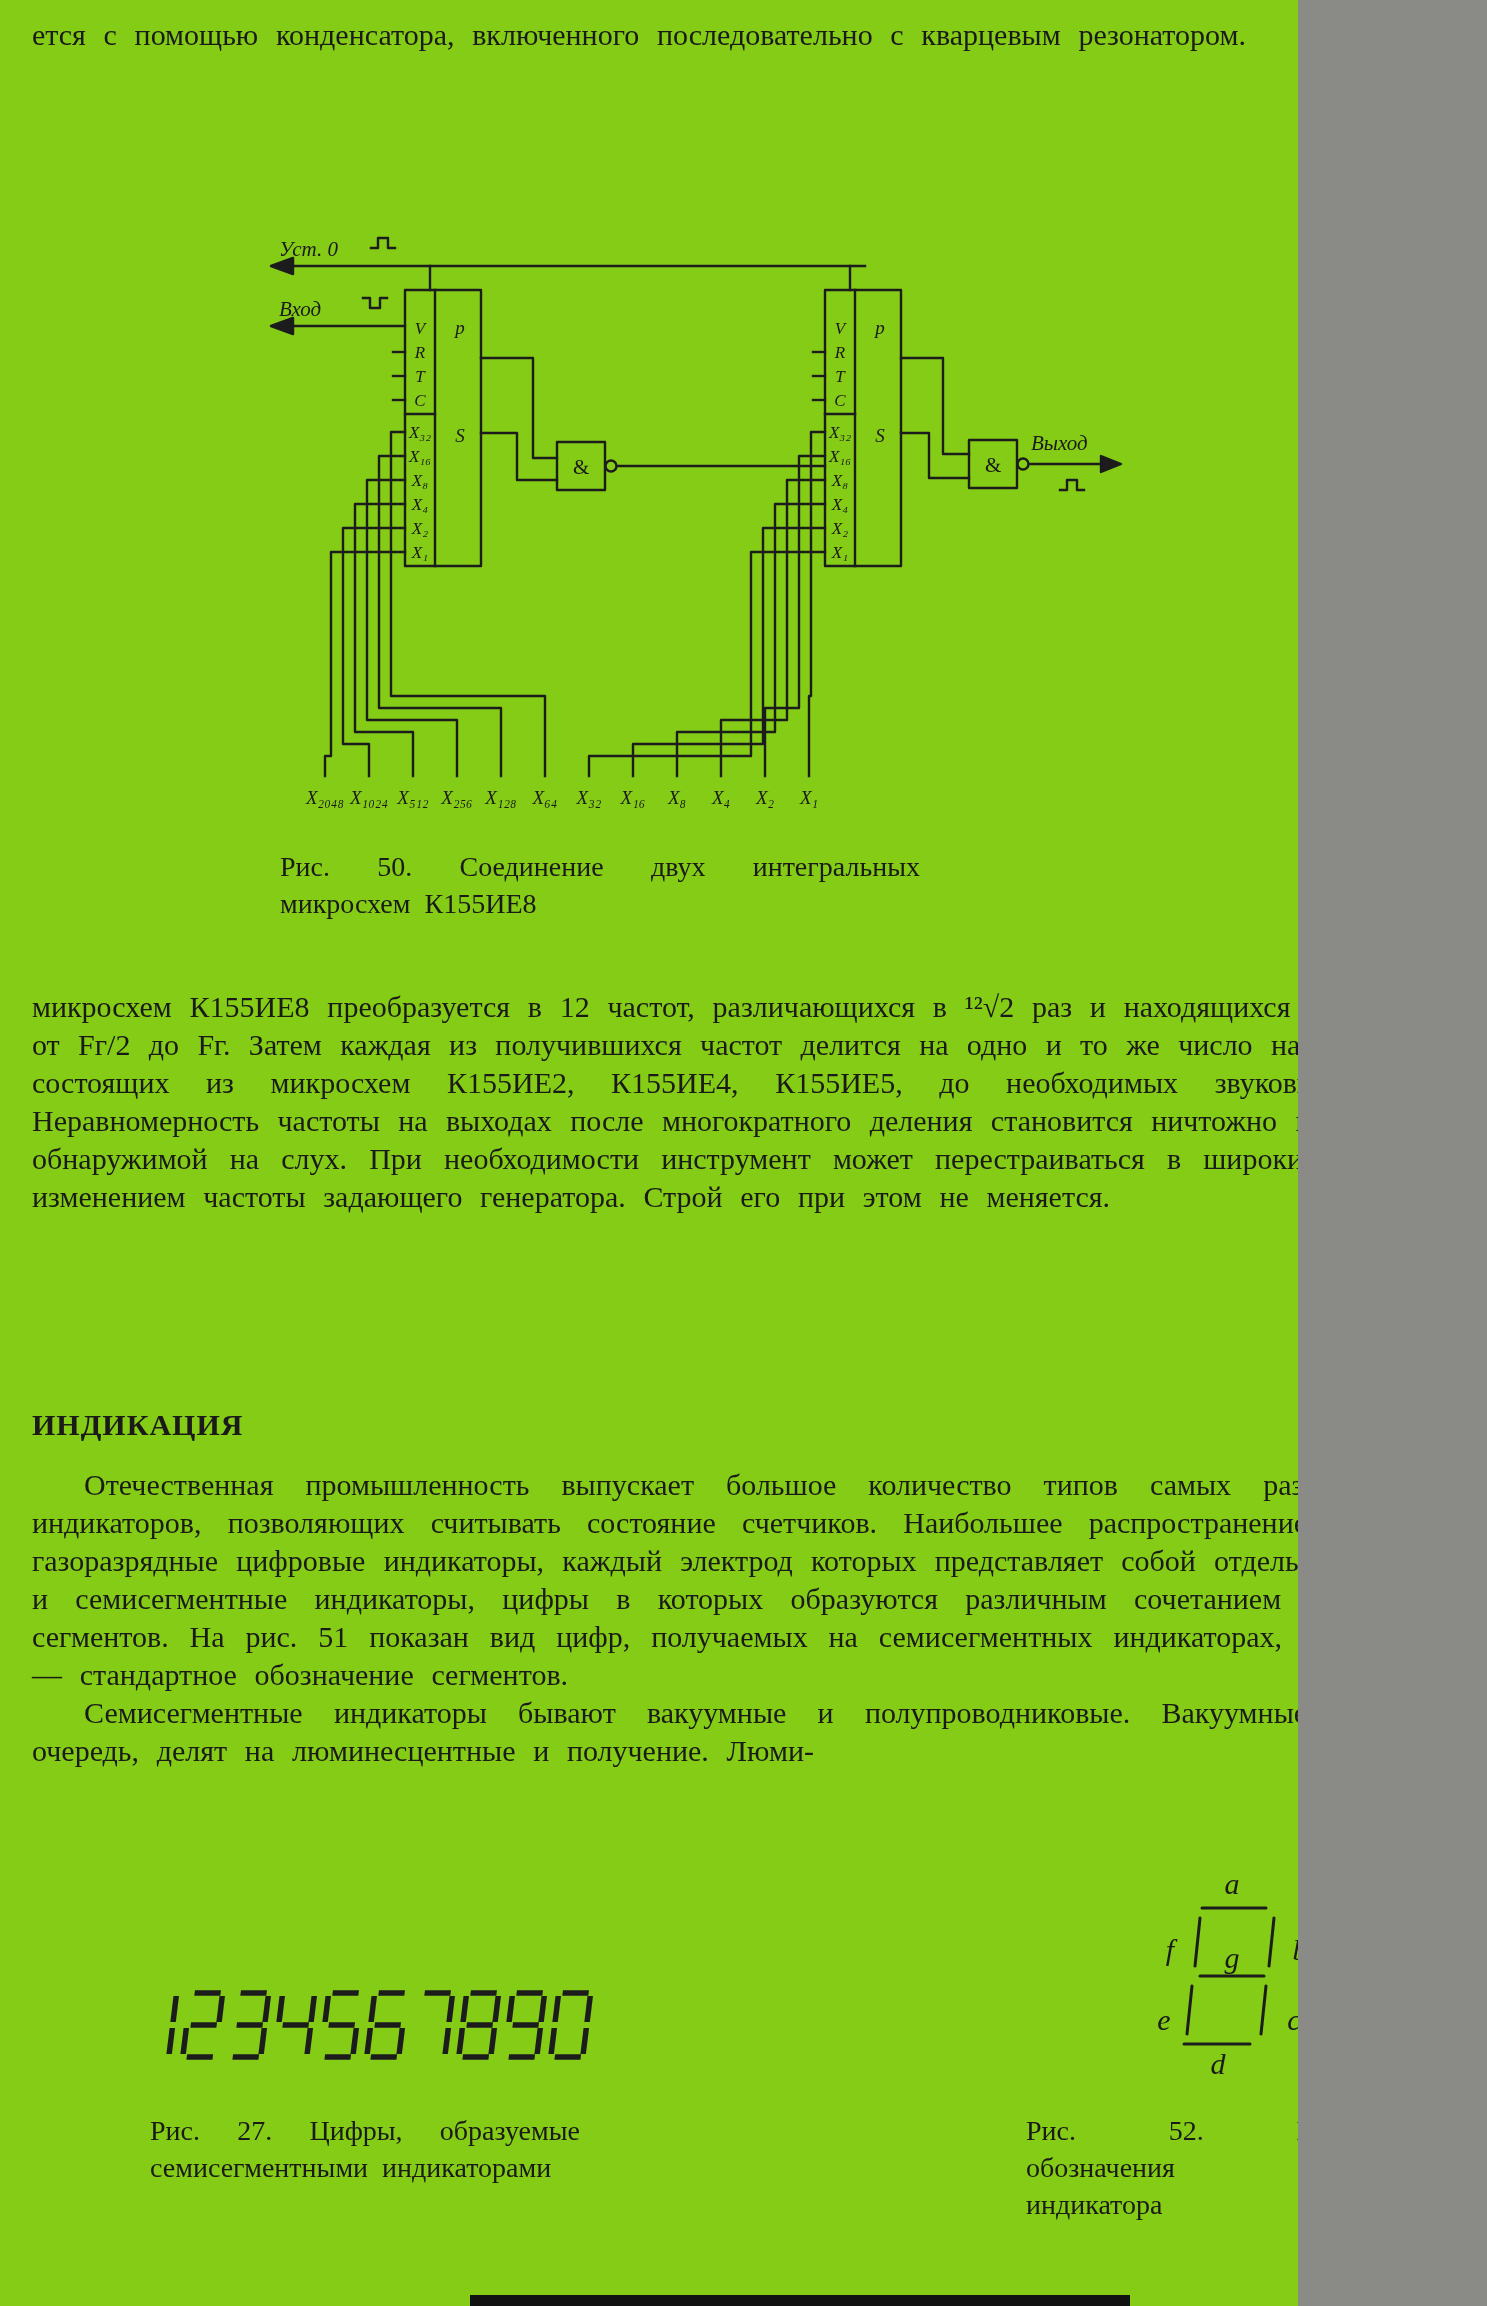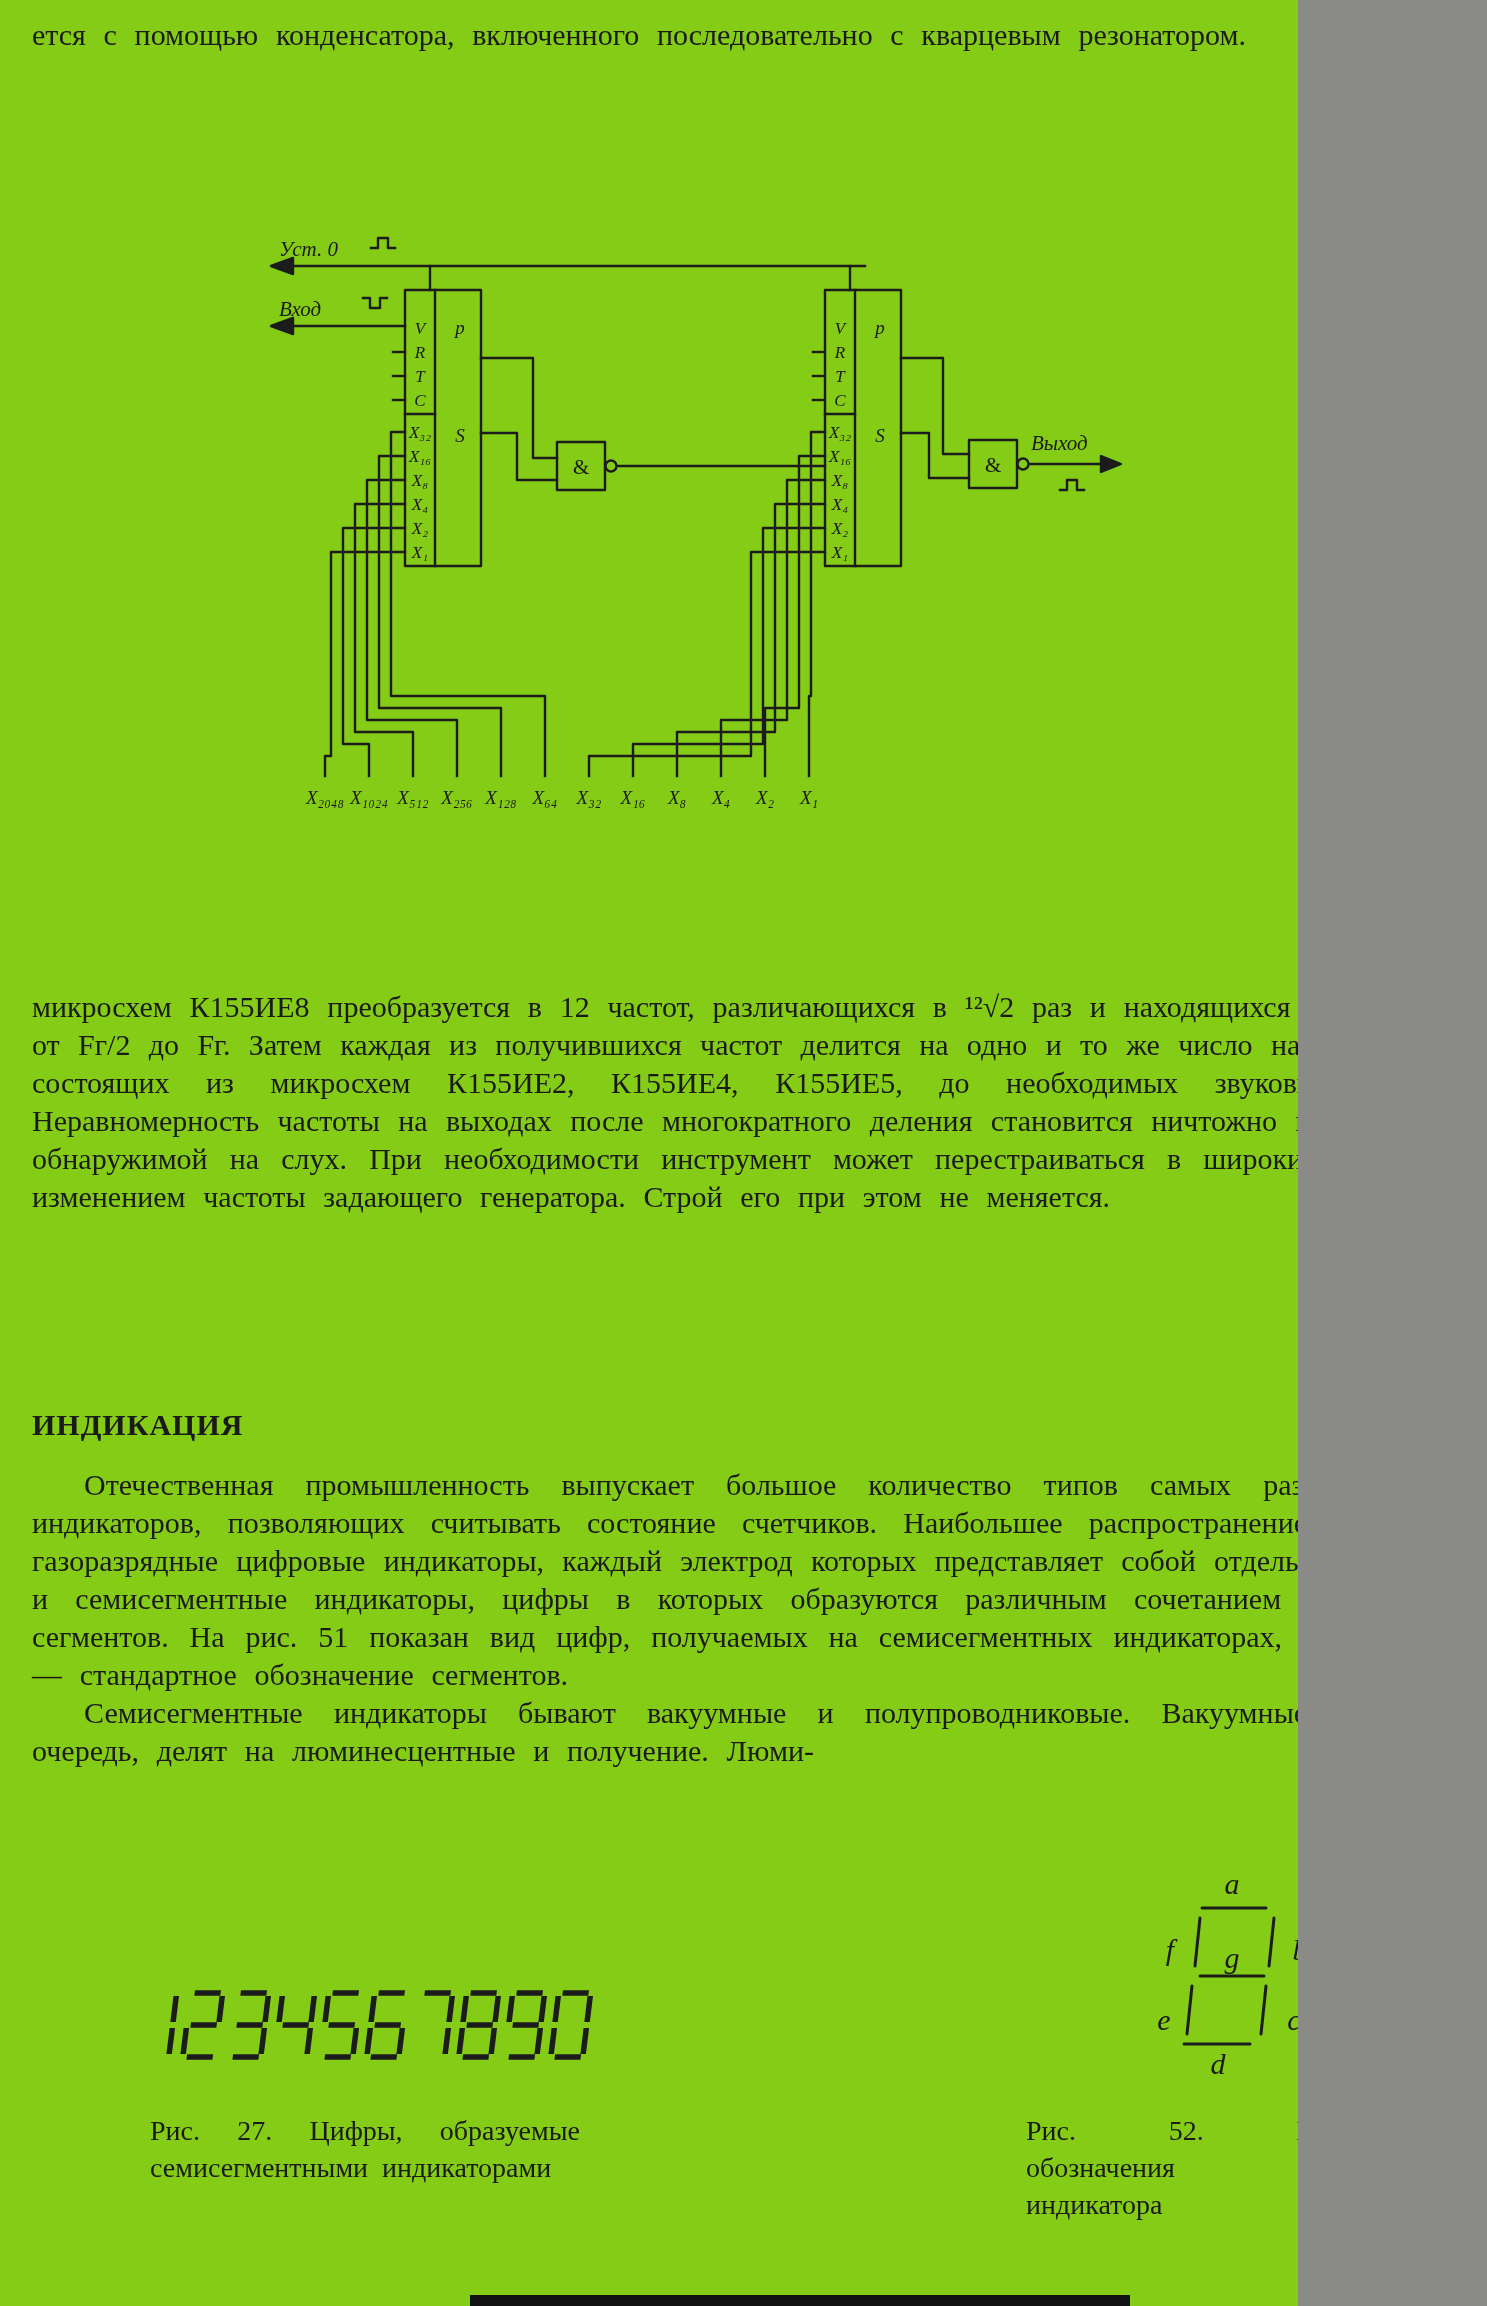--- a/index.html
+++ b/index.html
@@ -155,20 +155,21 @@
       <text class="bottom-label" x="280" y="576">Х₆₄</text>
       <text class="bottom-label" x="324" y="576">Х₃₂</text>
       <text class="bottom-label" x="368" y="576">Х₁₆</text>
       <text class="bottom-label" x="412" y="576">Х₈</text>
       <text class="bottom-label" x="456" y="576">Х₄</text>
       <text class="bottom-label" x="500" y="576">Х₂</text>
       <text class="bottom-label" x="544" y="576">Х₁</text>
     </g>
   </svg>
 
+  <div class="abs fig-caption" style="top:848px; left:280px; width:640px;">Рис. 50. Соединение двух интегральных микросхем К155ИЕ8</div>
 
   <div class="abs" style="top:988px; left:32px; width:1424px;">
     <p class="para">микросхем К155ИЕ8 преобразуется в 12 частот, различающихся в ¹²√2 раз и находящихся в пределах от Fг/2 до Fг. Затем каждая из получившихся частот делится на одно и то же число на делителях, состоящих из микросхем К155ИЕ2, К155ИЕ4, К155ИЕ5, до необходимых звуковых частот. Неравномерность частоты на выходах после многократного деления становится ничтожно малой и не обнаружимой на слух. При необходимости инструмент может перестраиваться в широких пределах изменением частоты задающего генератора. Строй его при этом не меняется.</p>
   </div>
 
   <div class="abs subheading" style="top:1408px; left:32px;">ИНДИКАЦИЯ</div>
 
   <div class="abs" style="top:1466px; left:32px; width:1424px;">
     <p class="para indent">Отечественная промышленность выпускает большое количество типов самых разнообразных индикаторов, позволяющих считывать состояние счетчиков. Наибольшее распространение получили газоразрядные цифровые индикаторы, каждый электрод которых представляет собой отдельную цифру, и семисегментные индикаторы, цифры в которых образуются различным сочетанием светящихся сегментов. На рис. 51 показан вид цифр, получаемых на семисегментных индикаторах, на рис. 52 — стандартное обозначение сегментов.</p>
     <p class="para indent">Семисегментные индикаторы бывают вакуумные и полупроводниковые. Вакуумные, в свою очередь, делят на люминесцентные и получение. Люми-</p>

